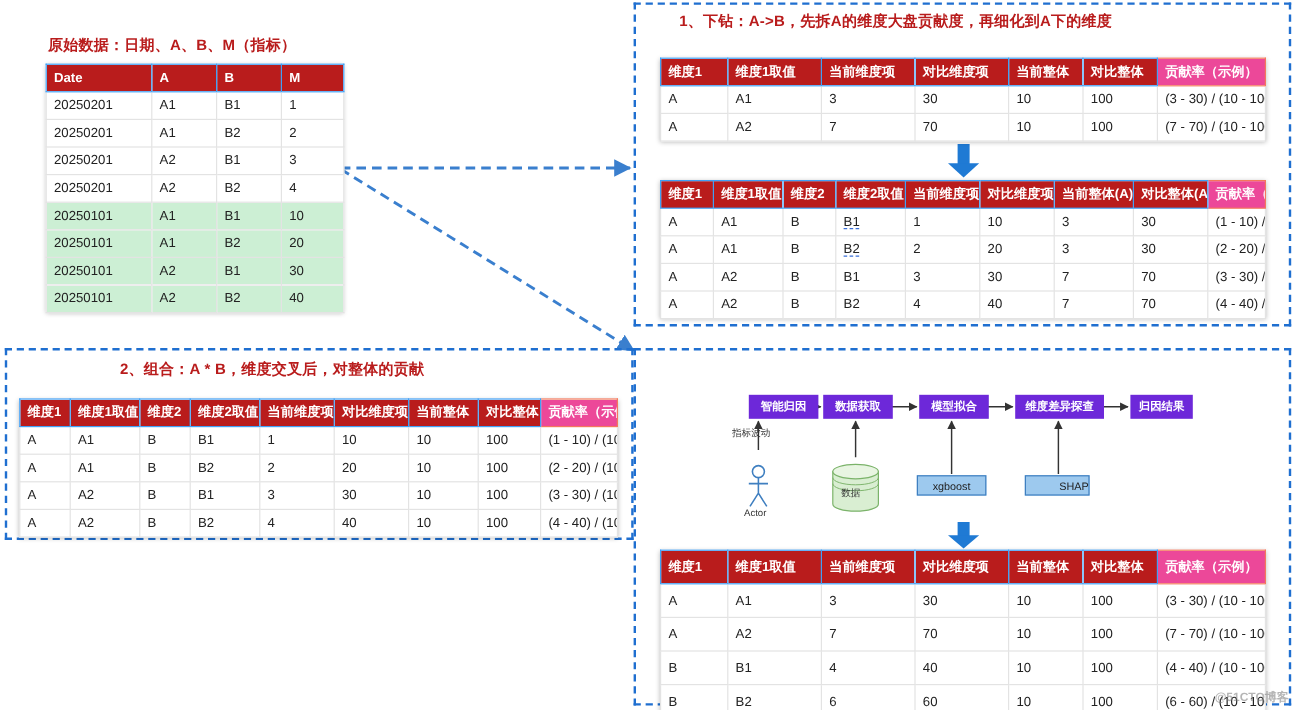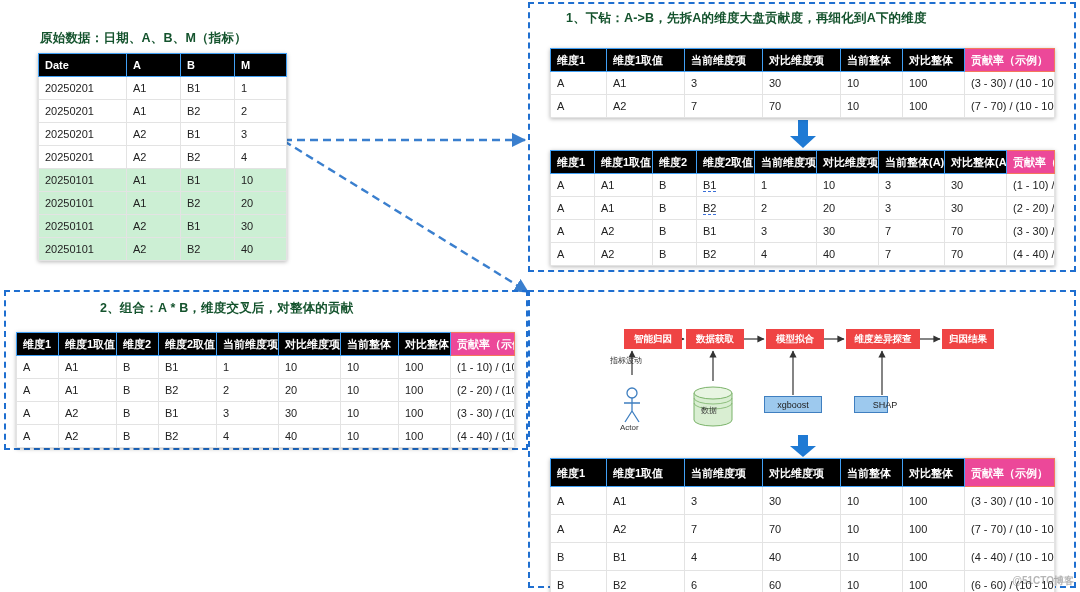--- a/index.html
+++ b/index.html
@@ -12,21 +12,21 @@
   }
   #canvas { position: relative; width: 1080px; height: 592px; }
 
   
   .panel {
     position: absolute;
     border: 2px dashed #1f6fd0;
   }
   .panel-title {
     position: absolute;
-    color: #14532d;
+    color: #b91c1c;
     font-weight: bold;
     font-size: 12.5px;
     white-space: nowrap;
     filter: blur(0.55px);
     letter-spacing: .2px;
   }
 
   
   table.grid {
     border-collapse: collapse;
@@ -38,21 +38,21 @@
   table.grid th, table.grid td {
     border: 1px solid #e3e3e3;
     padding: 4px 6px;
     text-align: left;
     white-space: nowrap;
     overflow: hidden;
     line-height: 14px;
     height: 23px;
   }
   table.grid th {
-    background: #000000;
+    background: #b91c1c;
     color: #ffffff;
     font-weight: bold;
     border-color: #41a0f5;
   }
   table.grid th.accent {
     background: #ec4899;
     border-color: #f4785c;
   }
   table.grid td.green { background: #ccefd4; }
 
@@ -113,21 +113,21 @@
   #t3 th:nth-child(6), #t3 td:nth-child(6) { width: 62px; }
   #t3 th:nth-child(7), #t3 td:nth-child(7) { width: 90px; }
   #t3 td, #t3 th { height: 28px; }
 
   
   #flow {
     position: absolute; left: 602px; top: 325px;
     width: 400px; height: 110px; background: #ffffff;
   }
   .fbox {
-    position: absolute; background: #ef4444; color: #fff;
+    position: absolute; background: #6d28d9; color: #fff;
     font-size: 9.5px; font-weight: bold;
     display: flex; align-items: center; justify-content: center;
     height: 20px; filter: blur(.3px);
   }
   .lbox {
     position: absolute; background: #9dc9ee; border: 1px solid #3f7fc0;
     color: #222; font-size: 9px;
     display: flex; align-items: center; justify-content: center;
     height: 17px;
   }
@@ -430,21 +430,21 @@
     <div class="fbox" id="fb1" style="left:84px;  top:4px; width:58px;">数据获取</div>
     <div class="fbox" id="fb2" style="left:164px; top:4px; width:58px;">模型拟合</div>
     <div class="fbox" id="fb3" style="left:244px; top:4px; width:74px;">维度差异探查</div>
     <div class="fbox" id="fb4" style="left:340px; top:4px; width:52px;">归因结果</div>
 
     <div class="flabel" style="left:8px; top:30px;">指标波动</div>
     <div class="flabel" style="left:18px; top:98px;">Actor</div>
     <div class="flabel" style="left:99px; top:80px;">数据</div>
 
     <div class="lbox" style="left:162px; top:71px; width:58px;">xgboost</div>
-    <div class="lbox" style="left:252px; top:71px; width:34px;padding-left:28px;">SHAP</div>
+    <div class="lbox" style="left:252px; top:71px; width:54px;padding-left:28px;">SHAP</div>
   </div>
 
   <table class="grid shadowbox" id="t3">
     <thead>
         <tr id="t3-head">
           <th>维度1</th>
           <th>维度1取值</th>
           <th>当前维度项</th>
           <th>对比维度项</th>
           <th>当前整体</th>

